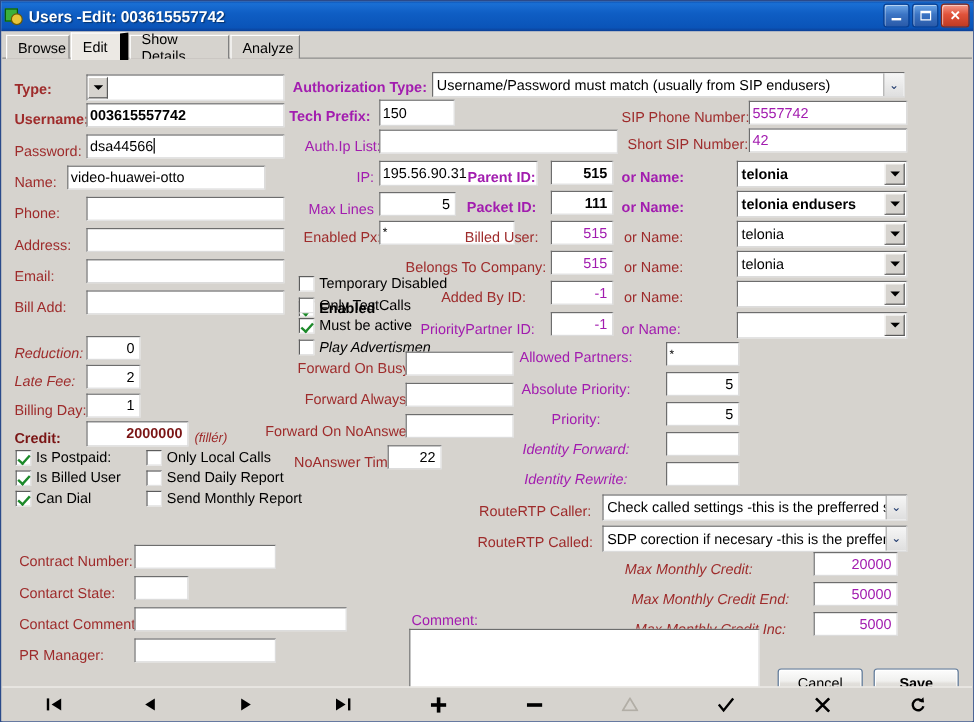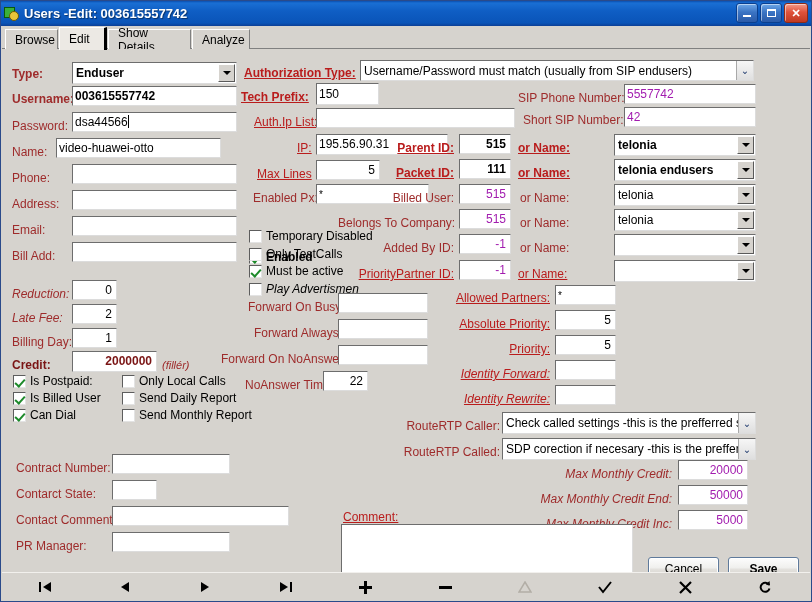--- a/index.html
+++ b/index.html
@@ -65,40 +65,40 @@
     font-size: 12px; color: #000;
     background: #d6d3ce;
     border-left: 1px solid #ffffff;
     border-top: 1px solid #ffffff;
     border-right: 1px solid #808080;
     cursor: default;
   }
   .tab.active {
     top: 0px; height: 23px; background: #ece9e4;
     border-left: 1px solid #ffffff; border-top: 1px solid #ffffff;
-    border-right: 3px solid #000000; z-index: 3;
+    border-right: 7px solid #000000; z-index: 3;
     font-weight: normal;
   }
 
   
   .form {
     position: absolute; left: 1px; top: 48px; width: 808px; height: 523px;
     background: #d6d3ce;
   }
 
   
   .lab {
     position: absolute; font-size: 12px; color: #9e2b2b;
     white-space: nowrap; line-height: 14px;
   }
-  .lab.blk { color: #b91c1c; text-decoration: underline; }
+  .lab.blk { color: #a21caf; }
   .lab.b  { font-weight: bold; }
   .lab.i  { font-style: italic; }
   .lab.dark { color: #7a1414; }
-  .lab.r  { text-align: right; }
+  .lab.r  { text-align: center; }
 
   
   .inp {
     position: absolute; background: #ffffff;
     border: 1px solid #8a8a8a;
     border-top-color: #6d6d6d; border-left-color: #6d6d6d;
     border-right-color: #dcdcdc; border-bottom-color: #dcdcdc;
     font-family: "Liberation Sans", sans-serif;
     font-size: 12px; color: #000; padding: 0 2px;
     line-height: 18px; height: 20px; overflow: hidden; white-space: nowrap;
@@ -229,21 +229,20 @@
       </div>
     <div class="tab" style="left:190px;width:58px;">
         <span>Analyze</span>
       </div>
   </div>
 
   <div class="form">
 
     <div class="lab b" style="left:10px; top:18px;">Type:</div>
     <div class="combo b" style="left:70px; top:13px; width:165px;">
-      <span class="cval">Enduser</span>
       <span class="arrow3d"></span>
     </div>
 
     <div class="lab b" style="left:10px; top:43px;">Username:</div>
     <div class="inp b" style="left:70px; top:37px; width:165px;">003615557742</div>
 
     <div class="lab" style="left:10px; top:70px;">Password:</div>
     <div class="inp caret" style="left:70px; top:63px; width:165px;">dsa44566</div>
 
     <div class="lab" style="left:10px; top:96px;">Name:</div>
@@ -439,21 +438,21 @@
       <span class="cval">Check called settings -this is the prefferred settin</span>
       <span class="arrowflat">⌄</span>
     </div>
 
     <div class="lab r" style="left:390px; top:396px; width:108px;">RouteRTP Called:</div>
     <div class="combo flat" style="left:500px; top:389px; width:254px;">
       <span class="cval">SDP corection if necesary  -this is the prefferred</span>
       <span class="arrowflat">⌄</span>
     </div>
 
-    <div class="lab i r" style="left:530px; top:418px; width:140px;">Max Monthly Credit:</div>
+    <div class="lab i r" style="left:502px; top:418px; width:140px;">Max Monthly Credit:</div>
     <div class="inp num red" style="left:676px; top:411px; width:70px;">20000</div>
 
     <div class="lab i r" style="left:510px; top:443px; width:160px;">Max Monthly Credit End:</div>
     <div class="inp num red" style="left:676px; top:436px; width:70px;">50000</div>
 
     <div class="lab i r" style="left:510px; top:468px; width:160px;">Max Monthly Credit Inc:</div>
     <div class="inp num red" style="left:676px; top:461px; width:70px;">5000</div>
 
     <div class="lab blk" style="left:341px; top:461px;">Comment:</div>
     <div class="memo" style="left:339px; top:475px; width:292px; height:50px;"></div>

